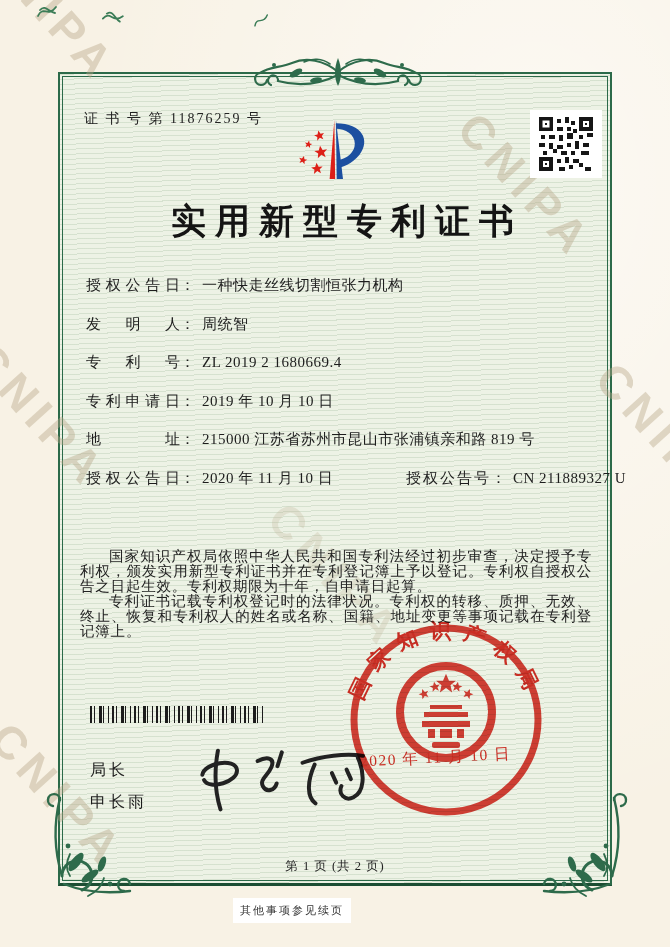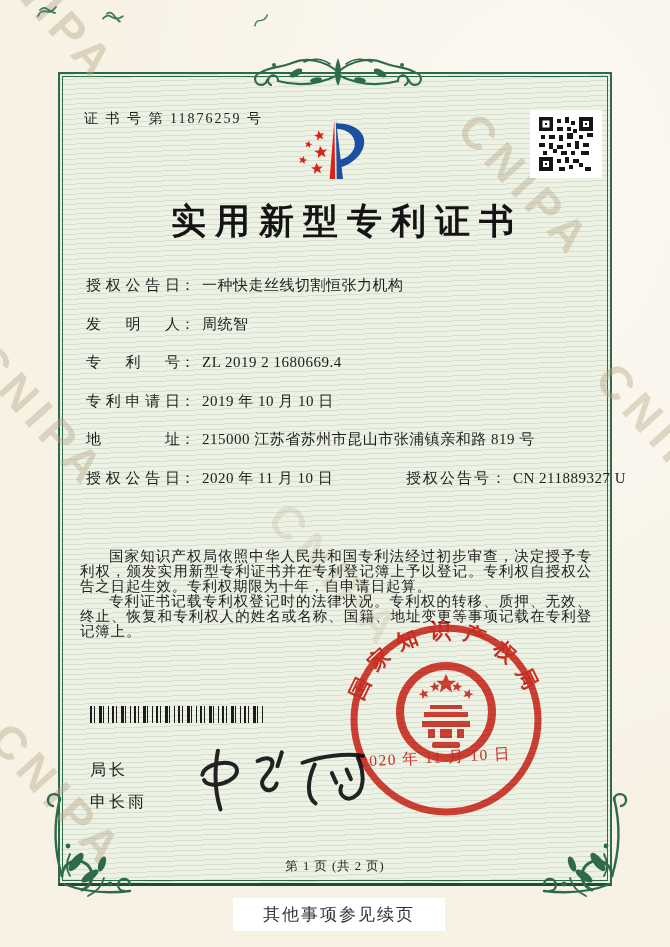--- a/index.html
+++ b/index.html
@@ -98,21 +98,21 @@
   
   .seal { position:absolute; left:336px; top:610px; z-index:5; opacity:0.95; mix-blend-mode:multiply; }
 
   
   .page-info {
     position:absolute; left:0; right:0; top:786px; text-align:center;
     font-size:12.5px; letter-spacing:1px; color:#222;
   }
   .note-box {
     position:absolute; left:233px; top:898px; z-index:4;
-    background:#fff; padding:5px 30px; font-size:17px; letter-spacing:2px; color:#333;
+    background:#fff; padding:5px 7px; font-size:11px; letter-spacing:2px; color:#333;
   }
 </style>
 </head>
 <body>
 
 <div class="page">
 
   <div class="cert"></div>
 
   <div class="wm-layer">

